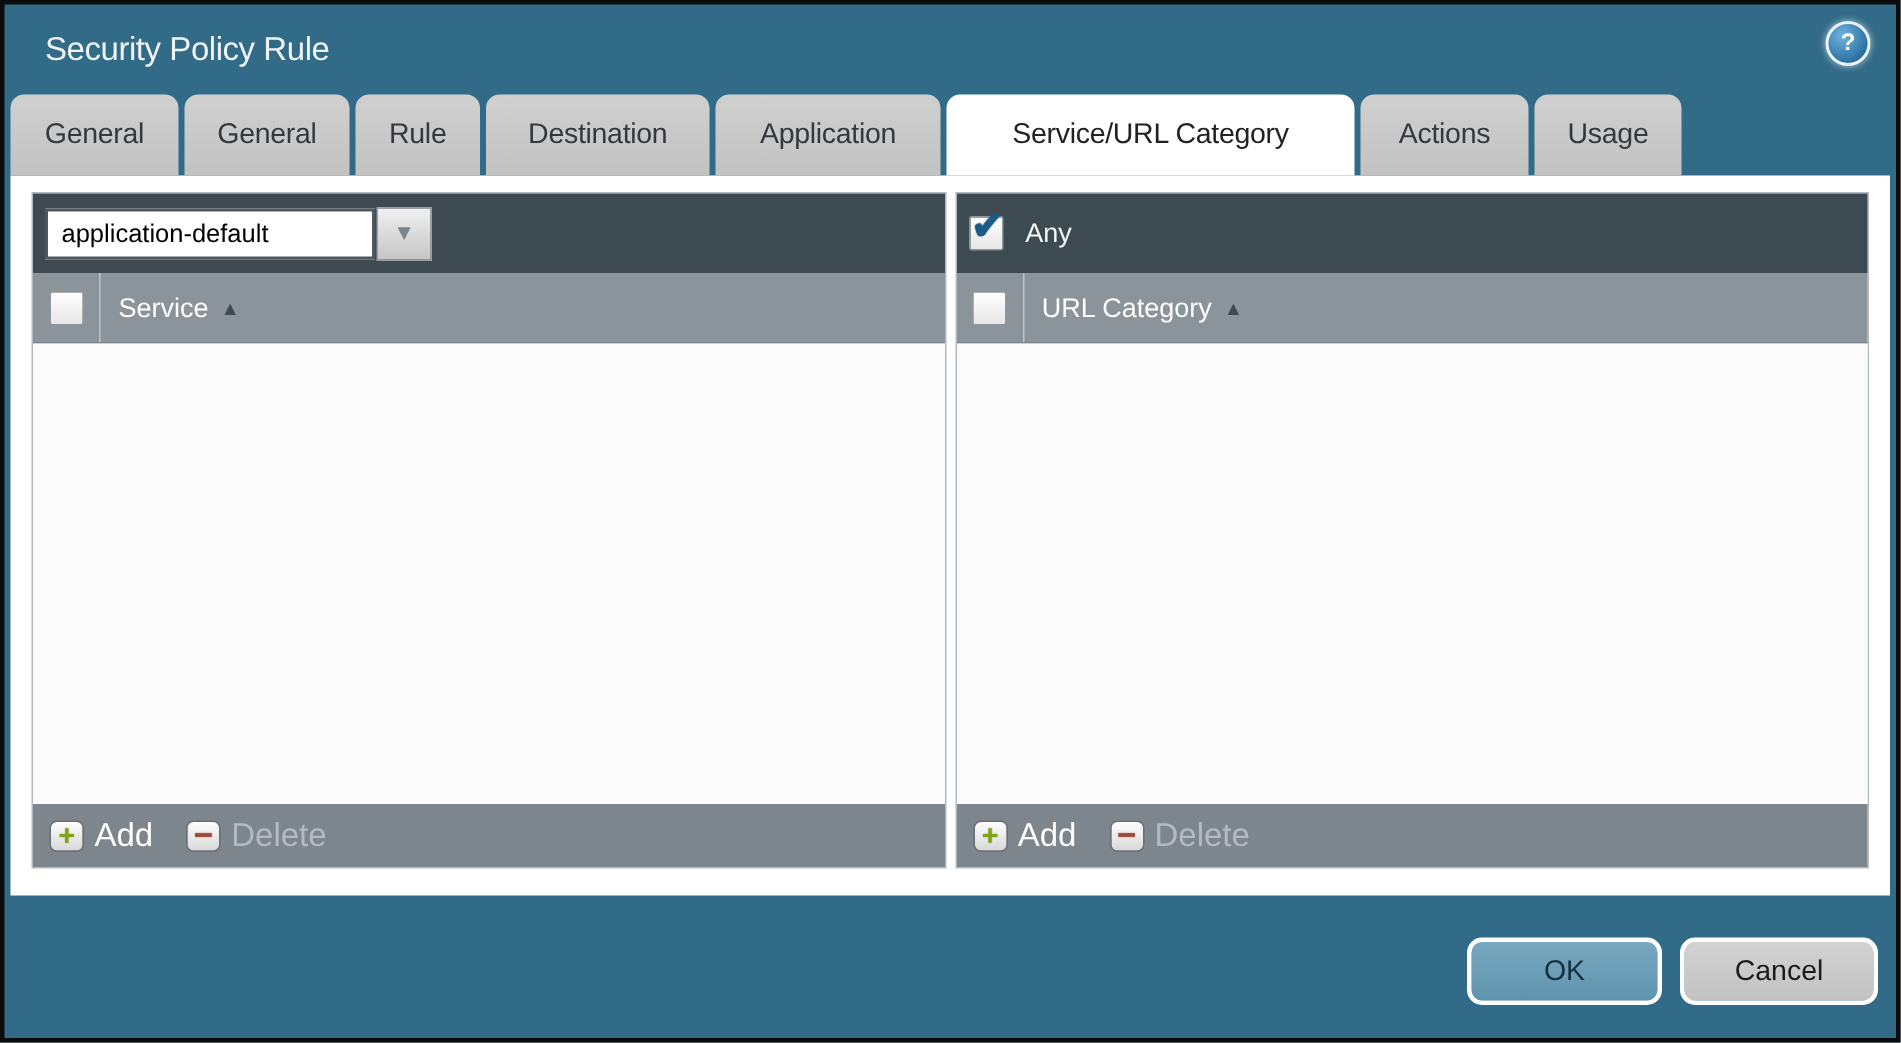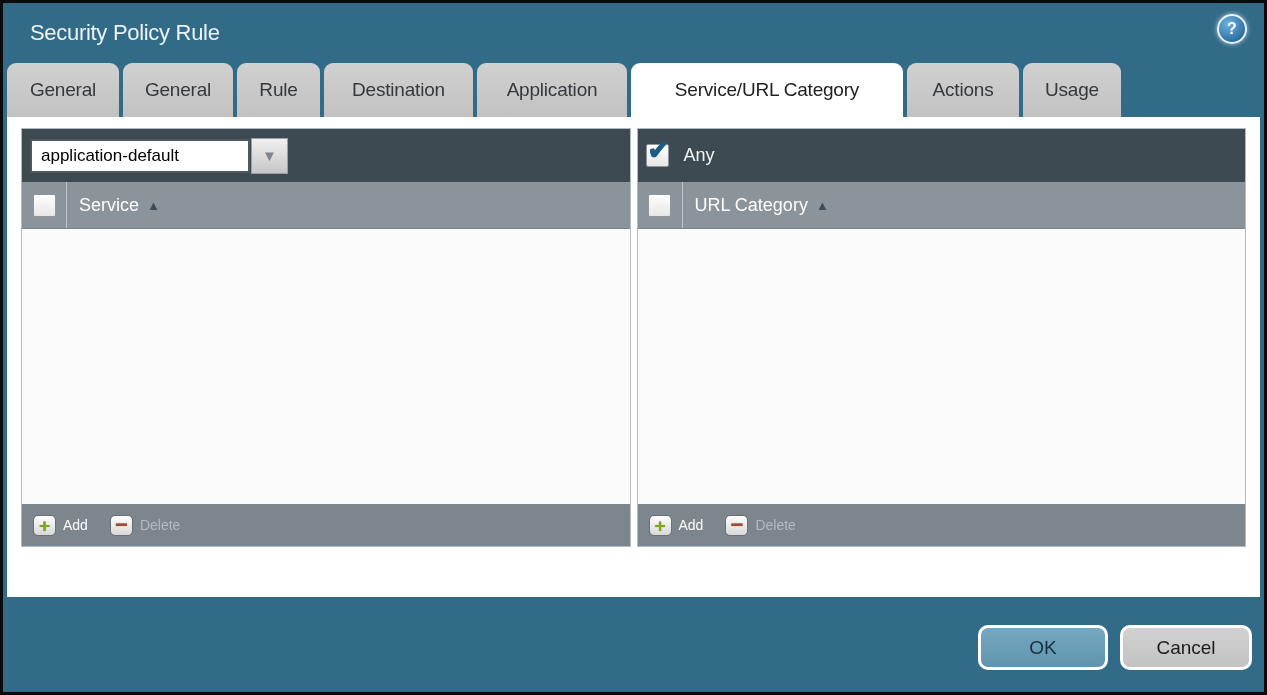--- a/index.html
+++ b/index.html
@@ -40,21 +40,21 @@
   .tab:nth-child(4){width:149px}
   .tab:nth-child(5){width:150px}
   .tab:nth-child(6){width:272px}
   .tab:nth-child(7){width:112px}
   .tab:nth-child(8){width:98px}
   .tab.active{background:#ffffff;color:#222;}
   
   .content{
     box-sizing:border-box;
     margin:0 4px;height:480px;background:#ffffff;
-    padding:11px 14px 50px 14px;
+    padding:11px 14px 18px 14px;
     display:flex;gap:6px;
   }
   .panel{
     flex:1;display:flex;flex-direction:column;
     border:1px solid #b3babf;box-sizing:border-box;
   }
   .panel-header{
     background:#3e4a52;height:53px;flex:0 0 53px;
     display:flex;align-items:center;padding-left:8px;box-sizing:border-box;
   }
@@ -110,21 +110,21 @@
   .tool-btn{display:flex;align-items:center;gap:7px;cursor:pointer;}
   .tool-icon{
     width:23px;height:21px;border-radius:5px;
     background:linear-gradient(#fefefe,#d8d8d8);
     border:1px solid #696f75;box-sizing:border-box;
     display:flex;align-items:center;justify-content:center;
     font-size:19px;font-weight:900;line-height:1;
   }
   .plus-icon{color:#7ea31c;text-shadow:0 0 1px #7ea31c;}
   .minus-icon{color:#9a4c38;text-shadow:0 0 1px #9a4c38;font-size:22px;}
-  .tool-label{font-size:14px;color:#fdfdfd;}
+  .tool-label{font-size:22px;color:#fdfdfd;}
   .tool-btn.disabled{cursor:default;}
   .tool-btn.disabled .tool-label{color:#b4bac0;}
   
   .dlg-buttons{position:absolute;right:12px;bottom:22px;display:flex;gap:12px;}
   .dlg-btn{
     box-sizing:border-box;height:45px;border-radius:10px;
     border:3px solid #ffffff;
     font-family:"Liberation Sans", sans-serif;
     font-size:19px;display:flex;align-items:center;justify-content:center;
     cursor:pointer;

